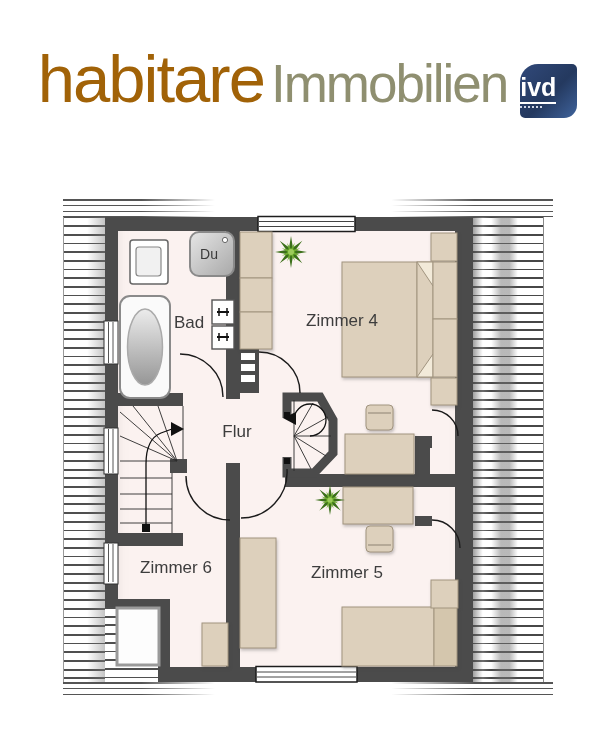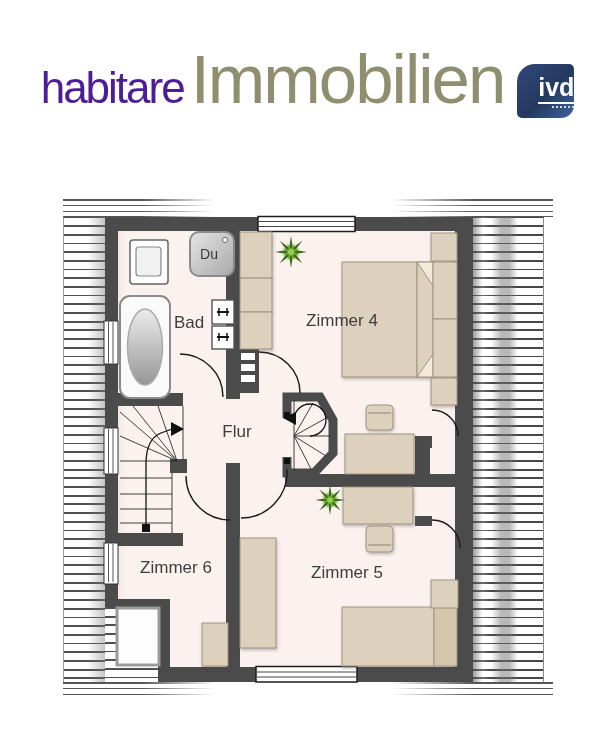--- a/index.html
+++ b/index.html
@@ -1,26 +1,26 @@
 <!DOCTYPE html>
 <html><head>
 <meta charset="utf-8">
 <style>
   html,body{margin:0;padding:0;background:#fff;}
   .page{position:relative;width:615px;height:740px;background:#fff;overflow:hidden;
         font-family:"Liberation Sans",sans-serif;}
   
   .brand{position:absolute;left:0;top:40px;width:615px;height:90px;
          display:flex;justify-content:center;align-items:baseline;}
-  .brand-a{font-size:44px;letter-spacing:-2px;color:#4c1d95;font-weight:400;}
-  .brand-b{font-size:69px;letter-spacing:-2px;color:#8f8f70;font-weight:400;margin-left:7px;}
+  .brand-a{font-size:67px;letter-spacing:-2px;color:#a16207;font-weight:400;}
+  .brand-b{font-size:53px;letter-spacing:-2px;color:#8f8f70;font-weight:400;margin-left:7px;}
   .ivd{width:57px;height:54px;margin-left:13px;align-self:center;position:relative;top:6px;
        background:linear-gradient(135deg,#31497a 0%,#24395f 55%,#3f639c 100%);
        border-radius:18px 5px 13px 5px;
-       display:flex;flex-direction:column;align-items:flex-end;justify-content:center;}
+       display:flex;flex-direction:column;align-items:flex-start;justify-content:center;}
   .ivd-text{color:#fff;font-size:25px;font-weight:bold;line-height:1;letter-spacing:0px;}
   .ivd-line{width:36px;height:2px;background:#fff;margin-top:2px;}
   .ivd-sub{width:22px;height:2px;margin-top:2px;
            background:repeating-linear-gradient(90deg,#cfd6e6 0 2px,transparent 2px 4px);}
   
   .plan{position:absolute;left:0;top:16px;width:615px;height:740px;}
   .layer{position:absolute;}
   .floor{left:105px;top:201px;width:368px;height:465px;background:#fbf2f0;
          box-shadow:inset 16px 0 16px -10px rgba(105,105,105,.38),
                     inset -16px 0 16px -10px rgba(105,105,105,.38);}

